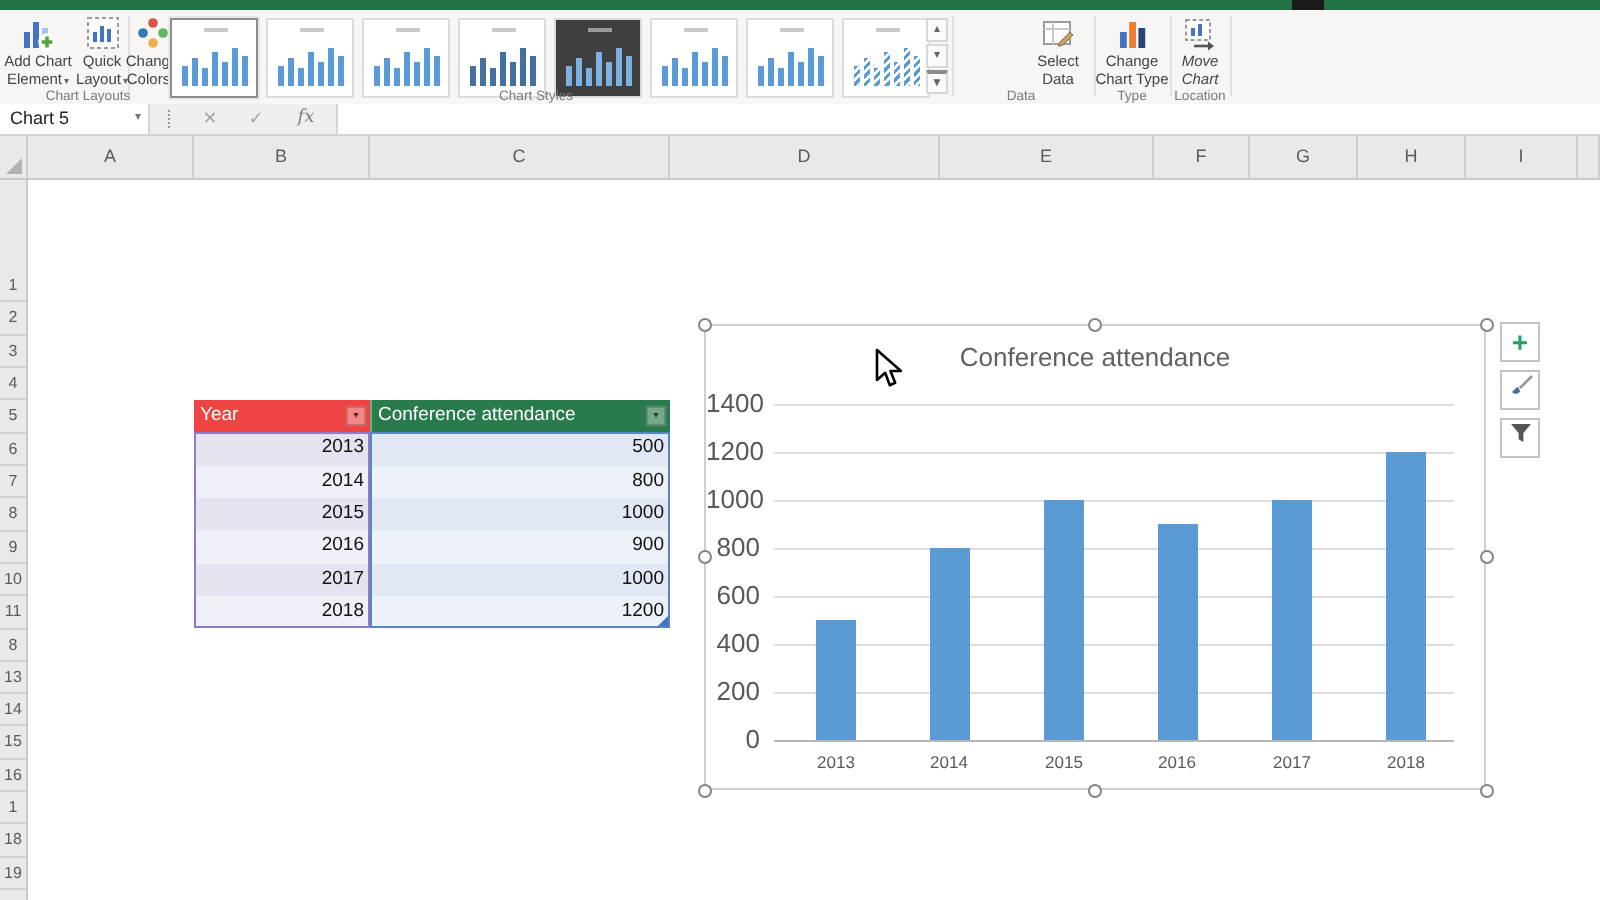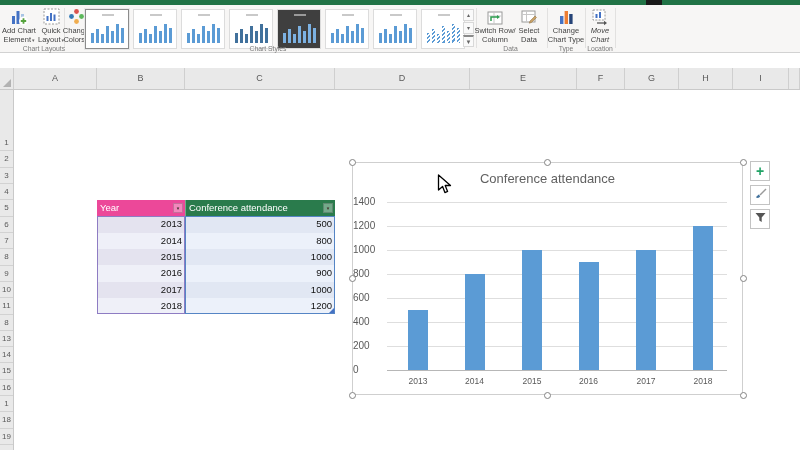--- a/index.html
+++ b/index.html
@@ -55,21 +55,21 @@
   .filtbox{position:absolute;right:2px;top:3px;width:10px;height:10px;background:rgba(255,255,255,0.35);
            border:1px solid rgba(0,0,0,0.18);box-sizing:border-box;font-size:5px;line-height:8px;text-align:center;color:#40302a;}
   .rangebox{position:absolute;box-sizing:border-box;pointer-events:none;}
   #fill-handle{position:absolute;width:0;height:0;border-bottom:5px solid #4472c4;border-left:5px solid transparent;}
   
   #chart{left:352px;top:162px;width:391px;height:233px;background:#fff;border:1px solid #cfcfcf;box-sizing:border-box;}
   .handle{position:absolute;width:7px;height:7px;border-radius:50%;background:#fff;border:1px solid #848484;box-sizing:border-box;}
   #chart-title{position:absolute;left:0;top:8px;width:100%;text-align:center;font-size:13px;color:#616161;}
   .gline{position:absolute;left:34px;width:340px;height:1px;background:#dedede;}
   .gline.axis{background:#b7b7b7;}
-  .ytick{position:absolute;left:0;width:27px;font-size:10px;color:#595959;height:10px;line-height:10px;}
+  .ytick{position:absolute;left:0;width:27px;text-align:right;font-size:13px;color:#595959;height:10px;line-height:10px;}
   .bar{position:absolute;width:20px;}
   .xlab{position:absolute;top:213px;width:40px;text-align:center;font-size:8.5px;color:#595959;}
   
   .sidebtn{position:absolute;left:750px;width:20px;height:20px;background:#fff;border:1px solid #c3c3c3;
            box-sizing:border-box;display:flex;align-items:center;justify-content:center;}
   #btn-elements{color:#21a366;font-size:14px;font-weight:bold;line-height:1;}
   
   #cursor{left:437px;top:174px;}
 </style>
 </head>
@@ -206,32 +206,20 @@
           <div class="tbar" style="left: 35px; height: 15px;"></div>
         </div>
       </div>
 
     <div class="garr" style="top:4px;"><span>▴</span></div>
     <div class="garr" style="top:17px;"><span>▾</span></div>
     <div class="garr" style="top:30px;border-top:2px solid #8a8a8a;"><span>▼</span></div>
 
     <div class="gsep" style="left:476px;"></div>
 
-    <div class="rbtn" style="left:477px;width:36px;">
-      <span class="ric">
-        <svg width="18" height="18" viewBox="0 0 18 18">
-            <rect x="2" y="4" width="14" height="12" fill="#fff" stroke="#9a9a9a"></rect>
-            <path d="M2 8 h14 M8 4 v12" stroke="#c8c8c8"></path>
-            <path d="M5 13 v-4 h6" fill="none" stroke="#2e9e50" stroke-width="1.5"></path>
-            <path d="M11 7 l3 2 -3 2 z" fill="#2e9e50"></path>
-          </svg>
-      </span>
-      <span class="rlab"><span>Switch Row/</span><br>
-      <span>Column</span></span>
-    </div>
 
     <div class="rbtn" style="left:513px;width:32px;">
       <span class="ric">
         <svg width="18" height="18" viewBox="0 0 18 18">
             <rect x="2" y="3" width="13" height="11" fill="#fff" stroke="#9a9a9a"></rect>
             <path d="M2 6.5 h13 M6.5 3 v11" stroke="#c8c8c8"></path>
             <path d="M10 13 l5 -5 1.5 1.5 -5 5 -2.2 0.7 z" fill="#c8a165" stroke="#8c6d3f" stroke-width="0.5"></path>
           </svg>
       </span>
       <span class="rlab"><span>Select</span><br>
@@ -270,20 +258,29 @@
 
     <div class="gsep" style="left:615px;"></div>
 
     <div class="glabel" style="left:0;width:88px;">Chart Layouts</div>
     <div class="glabel" style="left:62px;width:412px;">Chart Styles</div>
     <div class="glabel" style="left:474px;width:73px;">Data</div>
     <div class="glabel" style="left:547px;width:38px;">Type</div>
     <div class="glabel" style="left:585px;width:30px;">Location</div>
   </div>
 
+  <div class="abs" id="fbar">
+    <div id="name-box">Chart 5</div>
+    <div id="name-drop">▾</div>
+    <div id="f-dots"></div>
+    <div class="fico" style="left:98px;">✕</div>
+    <div class="fico" style="left:121px;">✓</div>
+    <div class="fico" id="fx-ico" style="left:146px;">fx</div>
+    <div id="f-input"></div>
+  </div>
 
   <div class="abs" id="colhdr">
     <div id="selall">
         <div id="selall-tri"></div>
       </div>
   <div class="colcell" style="left: 14px; width: 83px;">A</div>
       <div class="colcell" style="left: 97px; width: 88px;">B</div>
       <div class="colcell" style="left: 185px; width: 150px;">C</div>
       <div class="colcell" style="left: 335px; width: 135px;">D</div>
       <div class="colcell" style="left: 470px; width: 107px;">E</div>
@@ -311,21 +308,21 @@
       <div class="rowcell" style="top: 257.16px; height: 16.32px; line-height: 16.32px;">14</div>
       <div class="rowcell" style="top: 273.48px; height: 16.32px; line-height: 16.32px;">15</div>
       <div class="rowcell" style="top: 289.8px; height: 16.32px; line-height: 16.32px;">16</div>
       <div class="rowcell" style="top: 306.12px; height: 16.32px; line-height: 16.32px;">1</div>
       <div class="rowcell" style="top: 322.44px; height: 16.32px; line-height: 16.32px;">18</div>
       <div class="rowcell" style="top: 338.76px; height: 16.32px; line-height: 16.32px;">19</div>
       <div class="rowcell" style="top: 355.08px; height: 16.32px;"></div>
     </div>
 
   <div id="table">
-      <div class="abs tcell thead" style="left: 97px; top: 199.5px; width: 88px; height: 16.8px; background: #ec4899;"><span>Year</span><div class="filtbox">▾</div></div>
+      <div class="abs tcell thead" style="left: 97px; top: 199.5px; width: 88px; height: 16.8px; background: #ef4444;"><span>Year</span><div class="filtbox">▾</div></div>
       <div class="abs tcell thead" style="left: 185px; top: 199.5px; width: 150px; height: 16.8px; background: rgb(42, 123, 76); border-left: 1px solid rgba(255, 255, 255, 0.35);"><span>Conference attendance</span><div class="filtbox">▾</div></div>
       <div class="abs tcell tdata" style="left: 97px; top: 216.3px; width: 88px; height: 16.32px; line-height: 16.32px; background: rgb(228, 227, 239);">2013</div>
       <div class="abs tcell tdata" style="left: 185px; top: 216.3px; width: 150px; height: 16.32px; line-height: 16.32px; background: rgb(225, 231, 243);">500</div>
       <div class="abs tcell tdata" style="left: 97px; top: 232.62px; width: 88px; height: 16.32px; line-height: 16.32px; background: rgb(239, 240, 248);">2014</div>
       <div class="abs tcell tdata" style="left: 185px; top: 232.62px; width: 150px; height: 16.32px; line-height: 16.32px; background: rgb(236, 241, 250);">800</div>
       <div class="abs tcell tdata" style="left: 97px; top: 248.94px; width: 88px; height: 16.32px; line-height: 16.32px; background: rgb(228, 227, 239);">2015</div>
       <div class="abs tcell tdata" style="left: 185px; top: 248.94px; width: 150px; height: 16.32px; line-height: 16.32px; background: rgb(225, 231, 243);">1000</div>
       <div class="abs tcell tdata" style="left: 97px; top: 265.26px; width: 88px; height: 16.32px; line-height: 16.32px; background: rgb(239, 240, 248);">2016</div>
       <div class="abs tcell tdata" style="left: 185px; top: 265.26px; width: 150px; height: 16.32px; line-height: 16.32px; background: rgb(236, 241, 250);">900</div>
       <div class="abs tcell tdata" style="left: 97px; top: 281.58px; width: 88px; height: 16.32px; line-height: 16.32px; background: rgb(228, 227, 239);">2017</div>

